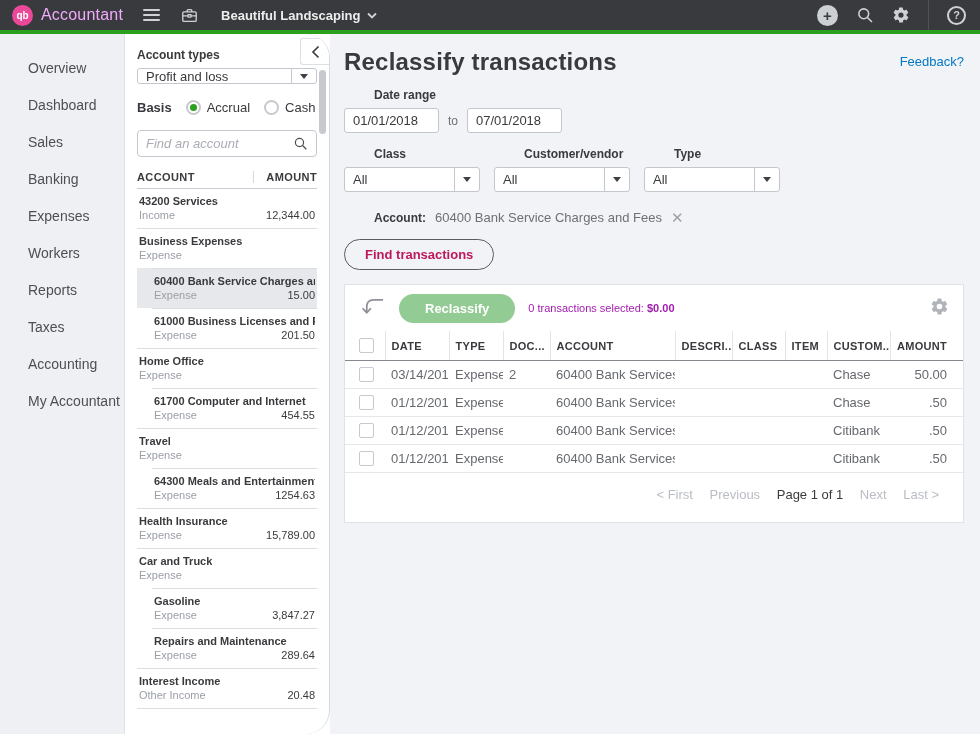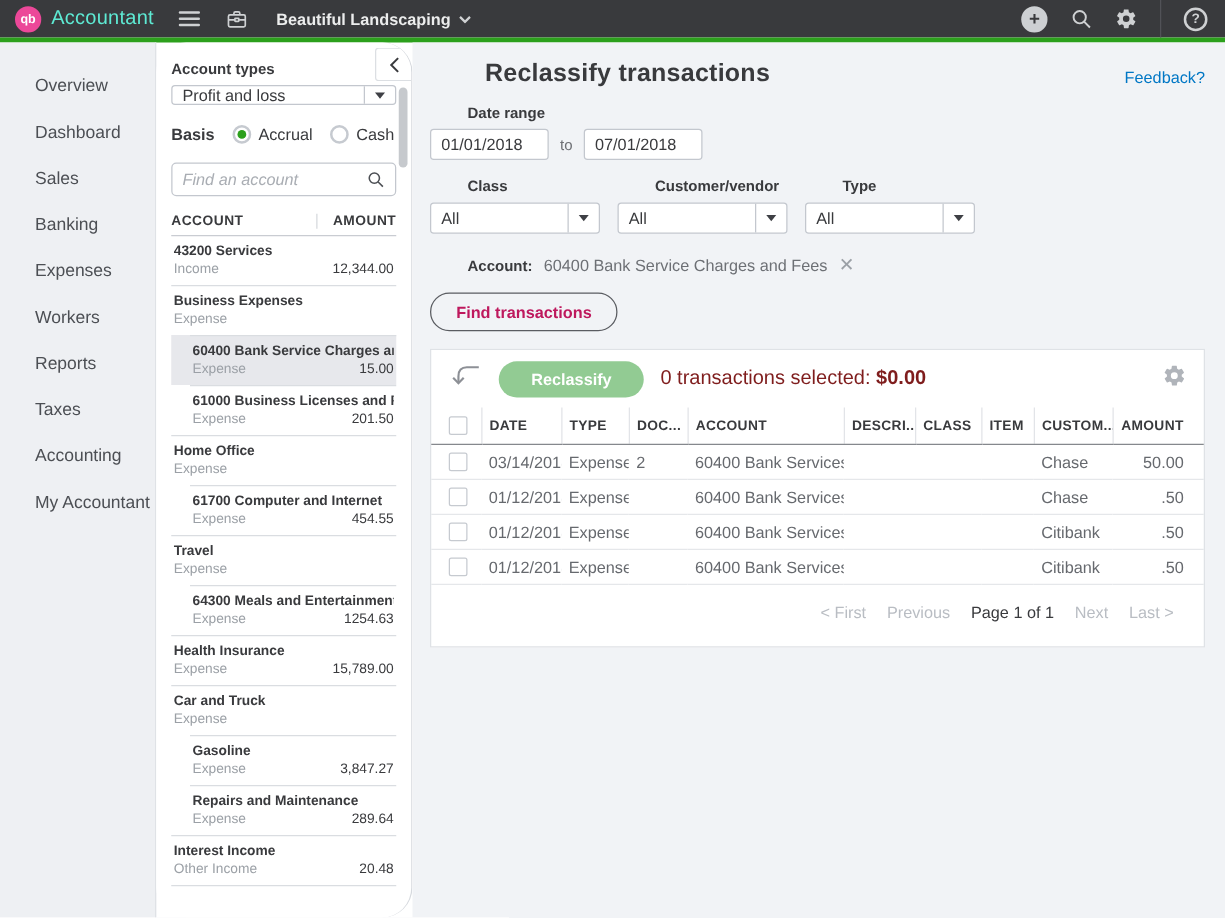--- a/index.html
+++ b/index.html
@@ -4,21 +4,21 @@
 <style>
   * { margin:0; padding:0; box-sizing:border-box; }
   html,body { width:980px; height:734px; overflow:hidden; background:#fff;
     font-family:"Liberation Sans", sans-serif; color:#393a3d; }
 
   
   .topbar { height:30px; background:#393a3d; display:flex; align-items:center; padding:0 14px 0 12px; }
   .greenline { height:4px; background:#2ca01c; }
   .qb-logo { width:21px; height:21px; border-radius:50%; background:#ec4899; color:#fff;
     font-size:10px; font-weight:bold; display:flex; align-items:center; justify-content:center; }
-  .brand { color:#5eead4; font-size:16px; margin-left:8px; letter-spacing:.2px; }
+  .brand { color:#f0abfc; font-size:16px; margin-left:8px; letter-spacing:.2px; }
   .hamburger { margin-left:20px; display:flex; flex-direction:column; gap:3px; cursor:pointer; }
   .hamburger span { width:17px; height:2px; background:#cfd1d3; border-radius:1px; }
   .top-icon { color:#cfd1d3; display:flex; align-items:center; }
   .briefcase { margin-left:20px; }
   .company { margin-left:22px; display:flex; align-items:center; gap:7px; color:#eceded;
     font-size:13px; font-weight:bold; cursor:pointer; }
   .top-right { margin-left:auto; display:flex; align-items:center; gap:18px; height:100%; }
   .plus-circle { width:21px; height:21px; border-radius:50%; background:#cdd0d3; color:#393a3d;
     font-size:15px; font-weight:bold; display:flex; align-items:center; justify-content:center; line-height:1; }
   .top-divider { width:1px; height:30px; background:#515257; }
@@ -67,21 +67,21 @@
   .acct-item.sel { background:#e7e8ec; }
   .acct-name { font-size:11px; font-weight:bold; color:#393a3d; line-height:14px; white-space:nowrap; overflow:hidden; }
   .acct-line2 { display:flex; justify-content:space-between; font-size:11px; line-height:14px; }
   .acct-type { color:#9ba0a6; }
   .acct-amt { color:#393a3d; }
   .acct-bottom { border-top:1px solid #dadde1; }
 
   
   .main { flex:1; background:#f1f3f6; padding:14px 16px 0 14px; }
   .title-row { display:flex; justify-content:space-between; align-items:flex-start; }
-  .page-title { font-size:20px; font-weight:bold; color:#393a3d; letter-spacing:.2px;margin-left:44px; }
+  .page-title { font-size:24px; font-weight:bold; color:#393a3d; letter-spacing:.2px; }
   .feedback { font-size:13px; color:#0077c5; margin-top:6px; cursor:pointer; text-decoration:none; }
   .field-label { font-size:12px; font-weight:bold; color:#393a3d;padding-left:30px; }
   .date-label { margin-top:12px; }
   .date-row { margin-top:6px; display:flex; align-items:center; gap:9px; }
   .date-input { width:95px; height:25px; border:1px solid #c3c7ce; border-radius:3px; background:#fff;
     font-size:13px; color:#393a3d; padding:0 8px; font-family:"Liberation Sans", sans-serif; outline:none; }
   .to-word { font-size:12px; color:#6d6f74; }
   .filters { margin-top:14px; display:flex; gap:14px; }
   .filter { width:136px; }
   .filter .selectbox { height:25px; }
@@ -91,21 +91,21 @@
   .find-btn { margin-top:14px; height:31px; padding:0 20px; border:1px solid #5a5c61; border-radius:16px;
     background:transparent; font-size:13px; font-weight:bold; color:#be185d; cursor:pointer;
     font-family:"Liberation Sans", sans-serif; }
 
   
   .card { margin-top:14px; background:#fff; border:1px solid #dfe2e6; }
   .toolbar { height:46px; display:flex; align-items:center; padding:0 14px; gap:13px; }
   .move-icon { color:#8d9096; }
   .reclassify-btn { height:29px; padding:0 26px; border:none; border-radius:15px; background:#92cb93;
     color:#fff; font-size:13px; font-weight:bold; font-family:"Liberation Sans", sans-serif; cursor:default; }
-  .sel-text { font-size:16px; color:#7f1d1d; }
+  .sel-text { font-size:11px; color:#a21caf; }
   .toolbar-spacer { flex:1; }
   .gear-sm { color:#b0b4ba; cursor:pointer; }
   table { width:100%; border-collapse:collapse; table-layout:fixed; }
   th { font-size:11px; font-weight:bold; color:#393a3d; letter-spacing:.3px; text-align:left;
     padding:7px 6px; border-bottom:1px solid #85888d; white-space:nowrap; overflow:hidden; }
   th + th { border-left:1px solid #e2e4e8; }
   td { font-size:13px; color:#66696e; padding:6px 6px; border-bottom:1px solid #e5e7ea;
     white-space:nowrap; overflow:hidden; }
   .cb { width:15px; height:15px; border:1px solid #c6cad0; border-radius:2px; background:#fff; margin-left:8px; cursor:pointer; }
   th.th-cb { border-left:none; }

